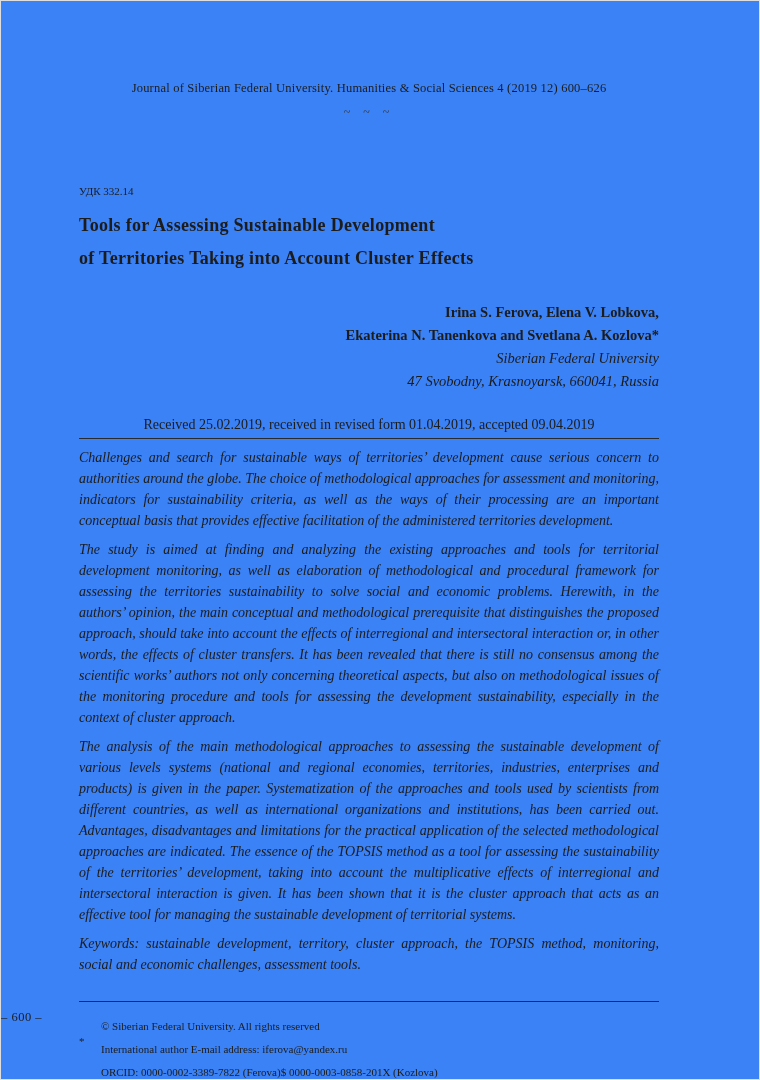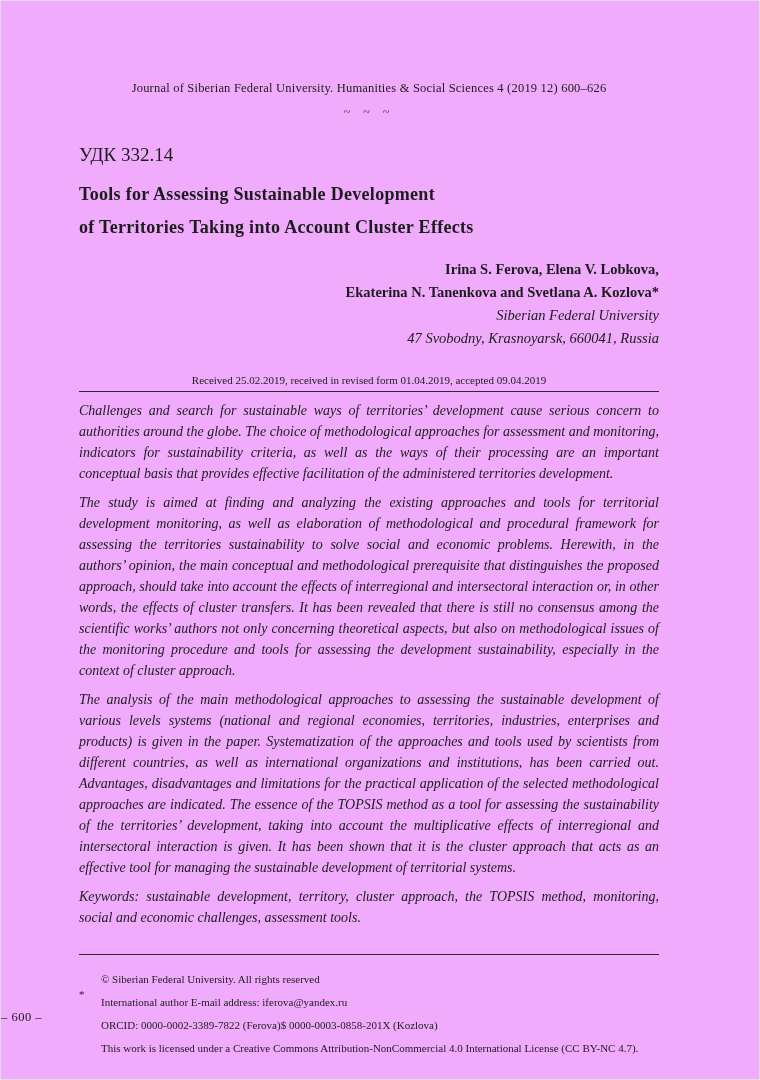--- a/index.html
+++ b/index.html
@@ -6,62 +6,62 @@
   html, body { background: #ffffff; }
   body {
     width: 760px;
     font-family: "Liberation Serif", "DejaVu Serif", serif;
     color: #1c1c1c;
   }
   .page {
     position: relative;
     width: 760px;
     height: 1080px;
-    background: #f0abfc;
+    background: #3b82f6;
     border: 1px solid #dedede;
     overflow: hidden;
   }
   .inner {
     padding: 80px 100px 0 78px; 
   }
   .journal-line {
     text-align: center;
     font-size: 12.5px;
     letter-spacing: 0.2px;
   }
   .tildes {
     text-align: center;
     font-size: 12px;
     letter-spacing: 5px;
     margin-top: 9px;
     color: #333;
   }
   .udc {
-    margin-top: 24px;
-    font-size: 19px;
+    margin-top: 65px;
+    font-size: 11px;
   }
   .title {
     margin-top: 12px;
     font-size: 18px;
     font-weight: bold;
     line-height: 33px;
     letter-spacing: 0.3px;
   }
   .authors-block {
-    margin-top: 14px;
+    margin-top: 26px;
     text-align: right;
     font-size: 14.5px;
     line-height: 23px;
   }
   .authors-names { font-weight: bold; }
   .authors-affil { font-style: italic; }
   .received {
     margin-top: 24px;
     text-align: center;
-    font-size: 11px;
+    font-size: 14px;
   }
   .rule {
     margin-top: 5px;
     border-top: 1.2px solid #2a2a2a;
   }
   .abstract {
     margin-top: 8px;
     font-style: italic;
     font-size: 14px;
     line-height: 21px;

